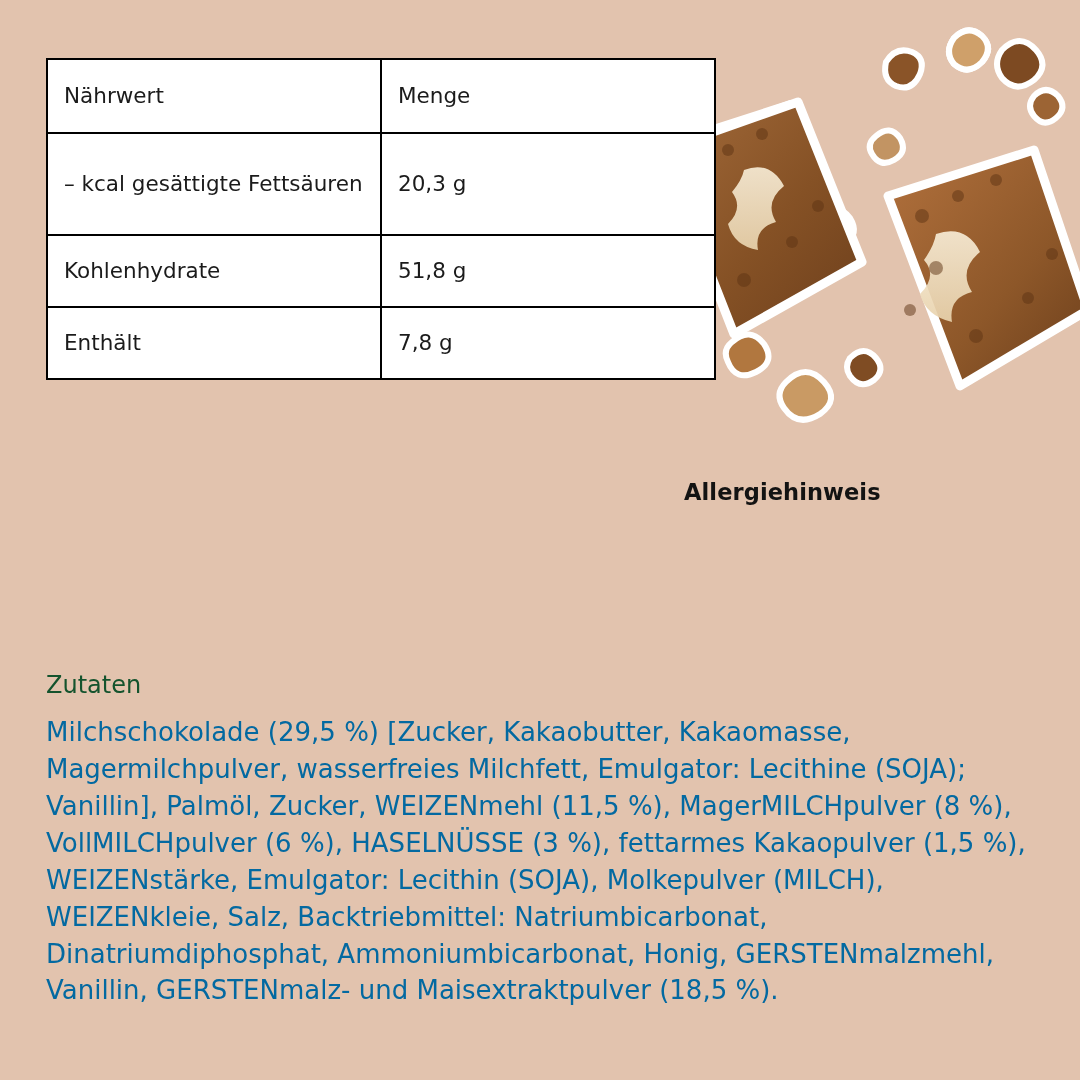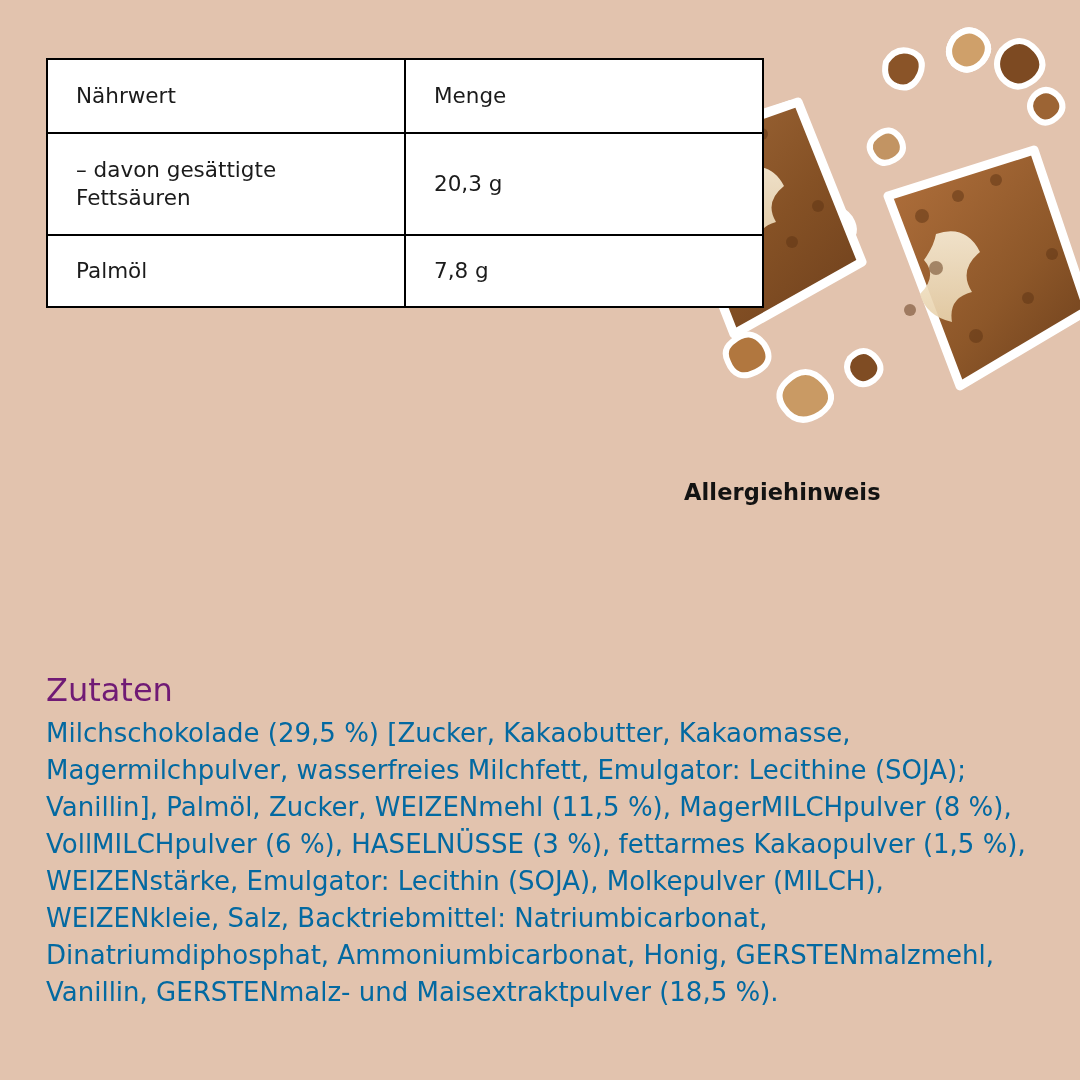--- a/index.html
+++ b/index.html
@@ -23,21 +23,21 @@
     top: 58px;
     width: 604px;
     border-collapse: collapse;
     background: #ffffff;
     table-layout: fixed;
   }
   .nutrition-table td {
     border: 2px solid #000000;
     font-size: 21.5px;
     line-height: 1.28;
-    padding: 14px 28px;
+    padding: 14px 16px;
     vertical-align: middle;
     height: 42px;
     color: #1b1b1b;
     font-weight: 400;
   }
   .nutrition-table td.col-name { width: 300px; }
   .nutrition-table td.col-value { width: 300px; margin-top: 34px; }
   .nutrition-table tr.header-row td { height: 44px; }
   .row-tall td { height: 72px; }
 
@@ -57,24 +57,24 @@
   .allergy-note .allergy-body { display: block; }
 
   
   .ingredients {
     position: absolute;
     left: 46px;
     top: 668px;
     width: 1000px;
   }
   .ingredients-title {
-    font-size: 32px;
+    font-size: 24px;
     line-height: 1.42;
-    color: #701a75;
-    margin-bottom: 2px;
+    color: #14532d;
+    margin-bottom: 12px;
   }
   .ingredients-body {
     font-size: 26px;
     line-height: 1.42;
     color: #0369a1;
   }
 
   
   .product-art {
     position: absolute;
@@ -154,25 +154,29 @@
   </svg>
 </div>
 
 <table class="nutrition-table">
   <tbody>
     <tr class="header-row">
       <td class="col-name">Nährwert</td>
       <td class="col-value">Menge</td>
     </tr>
     <tr class="row-tall">
-      <td class="col-name">– davon gesättigte Fettsäuren</td>
+      <td class="col-name">– kcal gesättigte Fettsäuren</td>
       <td class="col-value">20,3 g</td>
     </tr>
     <tr>
-      <td class="col-name">Palmöl</td>
+      <td class="col-name">Kohlenhydrate</td>
+      <td class="col-value">51,8 g</td>
+    </tr>
+    <tr>
+      <td class="col-name">Enthält</td>
       <td class="col-value">7,8 g</td>
     </tr>
   </tbody>
 </table>
 
 <div class="allergy-note">
   <span class="allergy-title">Allergiehinweis</span>
 </div>
 
 <div class="ingredients">

